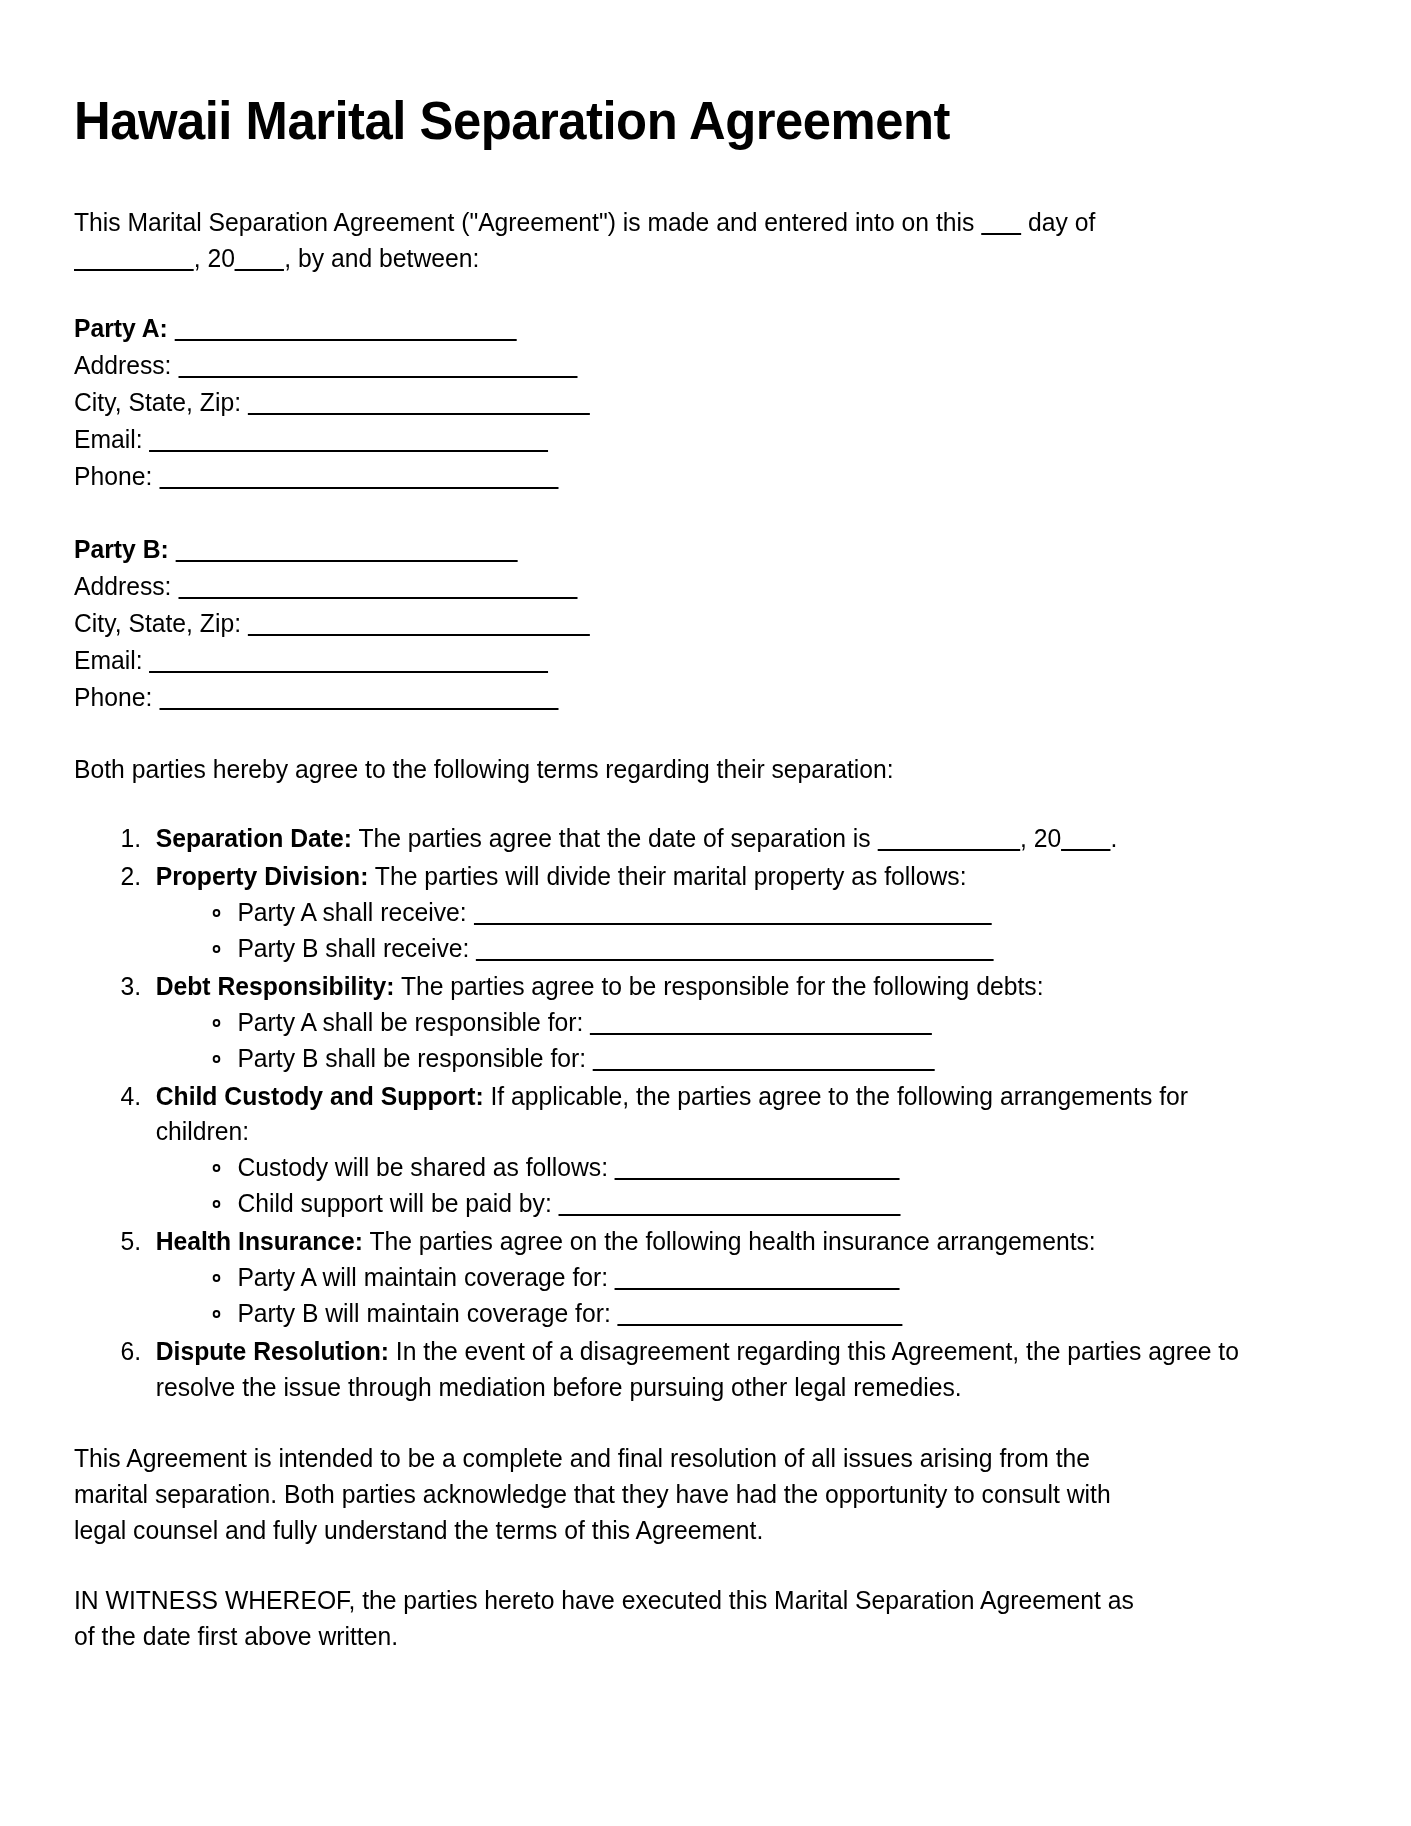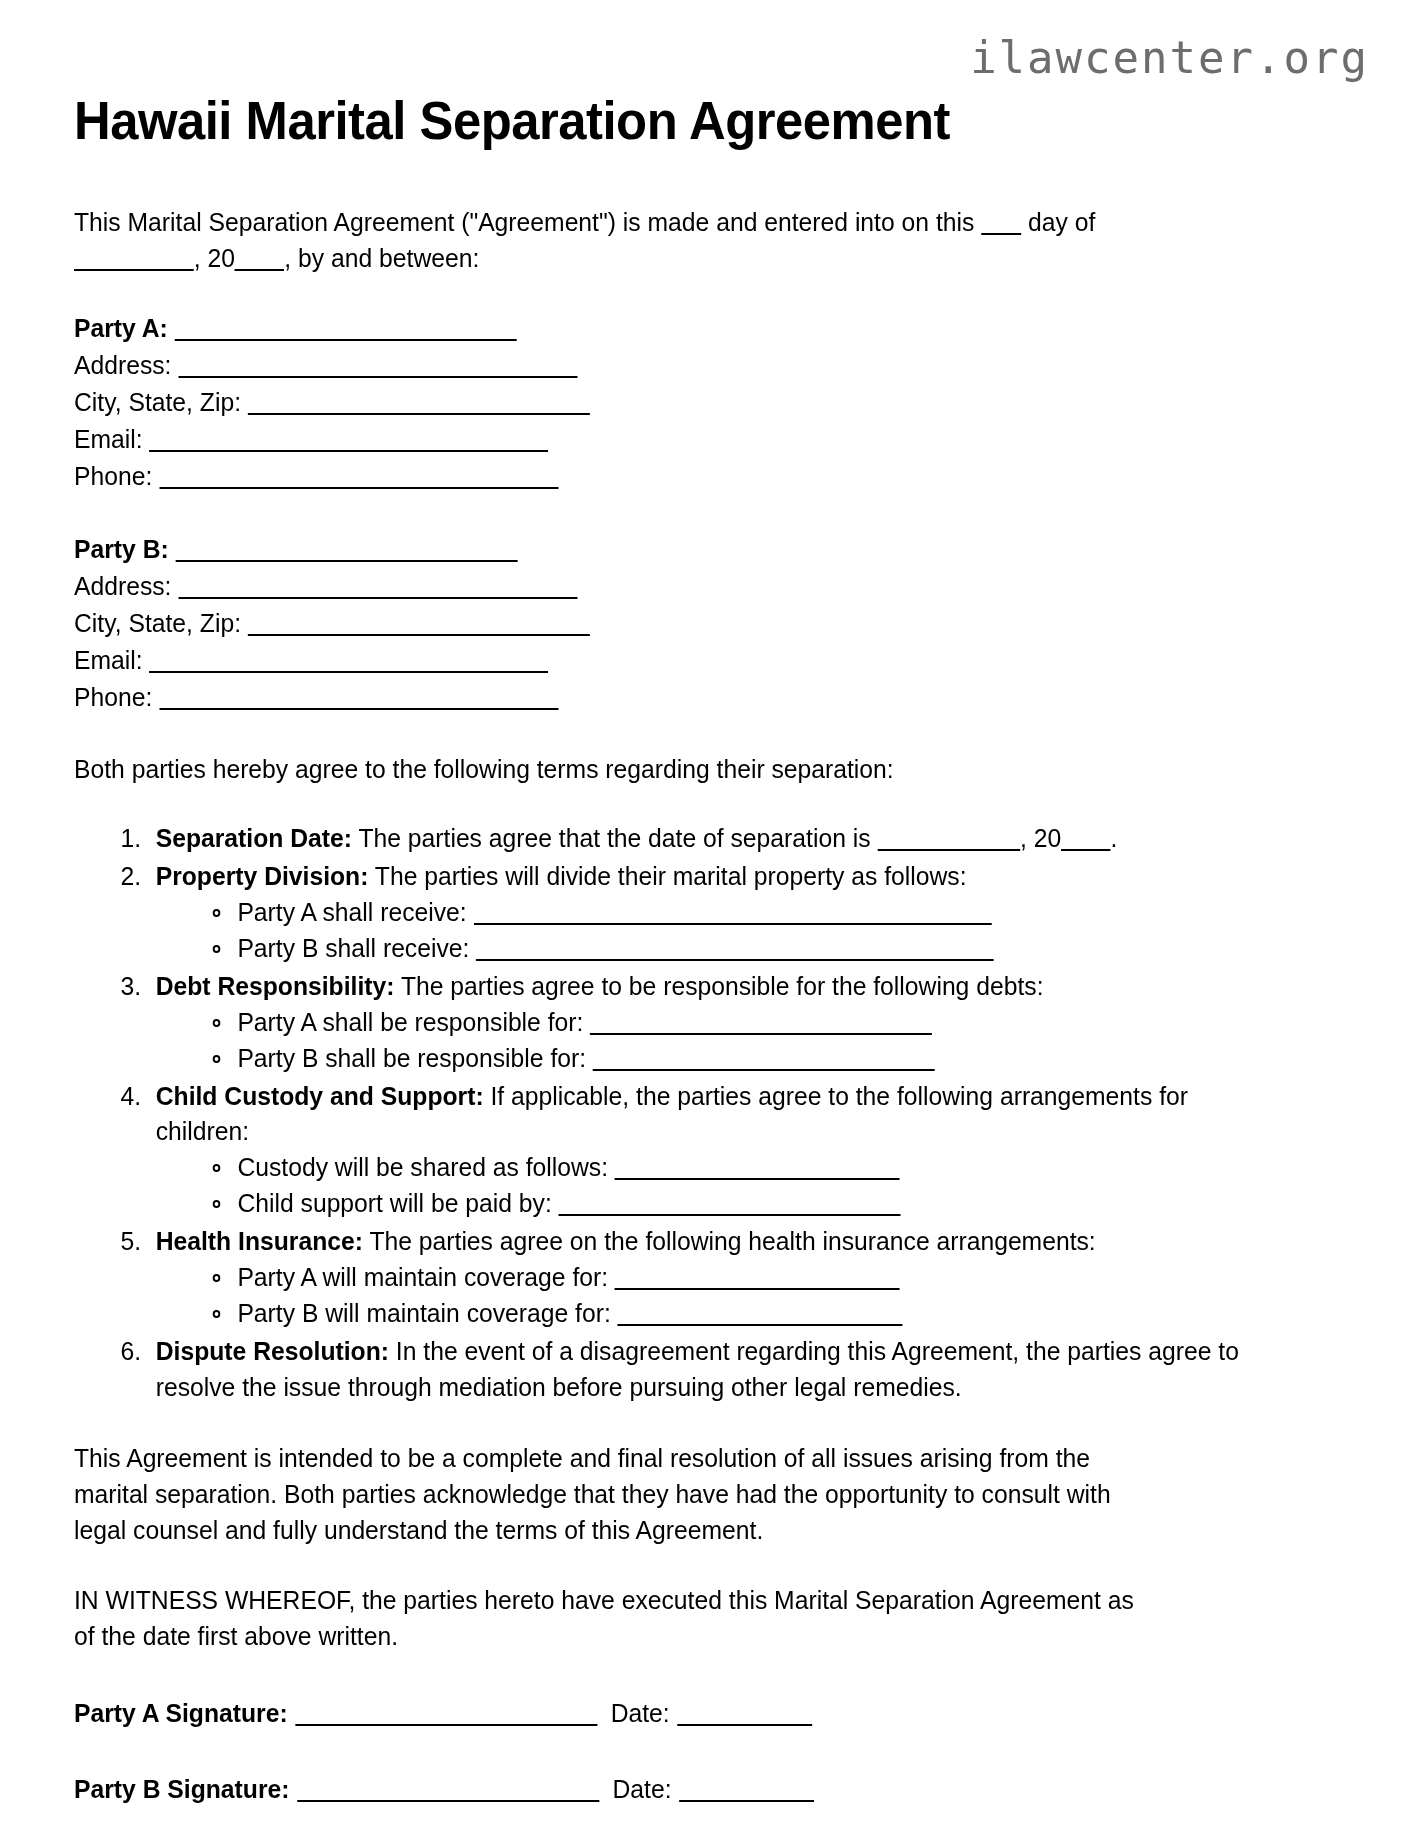--- a/index.html
+++ b/index.html
@@ -161,21 +161,20 @@
     width: 142px;
     vertical-align: -4px;
     margin-left: 8px;
   }
 </style>
 </head>
 <body>
 
 <div class="page">
 
-  <div class="watermark">ilawcenter.org</div>
 
   <div class="content">
 
     <h1 class="doc-title">Hawaii Marital Separation Agreement</h1>
 
     <p class="para"><span>This Marital Separation Agreement ("Agreement") is made and entered into on this</span> <span class="blank b-xxs"></span> <span>day of</span> <span class="blank b-s"></span><span>, 20</span><span class="blank b-xs"></span><span>, by and between:</span></p>
 
     <div class="party-block">
       <div class="party-line"><span class="lbl bold">Party A:</span> <span class="blank b-l"></span></div>
       <div class="party-line"><span class="lbl">Address:</span> <span class="blank b-xl"></span></div>
@@ -235,26 +234,15 @@
       <li>
         <span class="term-text"><b>Dispute Resolution:</b> <span>In the event of a disagreement regarding this Agreement, the parties agree to resolve the issue through mediation before pursuing other legal remedies.</span></span>
       </li>
 
     </ol>
 
     <p class="para" style="margin-top:36px;">This Agreement is intended to be a complete and final resolution of all issues arising from the marital separation. Both parties acknowledge that they have had the opportunity to consult with legal counsel and fully understand the terms of this Agreement.</p>
 
     <p class="para">IN WITNESS WHEREOF, the parties hereto have executed this Marital Separation Agreement as of the date first above written.</p>
 
-    <div class="sig-block">
-
-      <div class="sig-row">
-        <span class="sig-label">Party A Signature:</span><span class="sig-blank"></span><span class="date-label">Date:</span><span class="date-blank"></span>
-      </div>
-
-      <div class="sig-row">
-        <span class="sig-label">Party B Signature:</span><span class="sig-blank"></span><span class="date-label">Date:</span><span class="date-blank"></span>
-      </div>
-
-    </div>
 
   </div>
 </div>
 
 </body></html>

